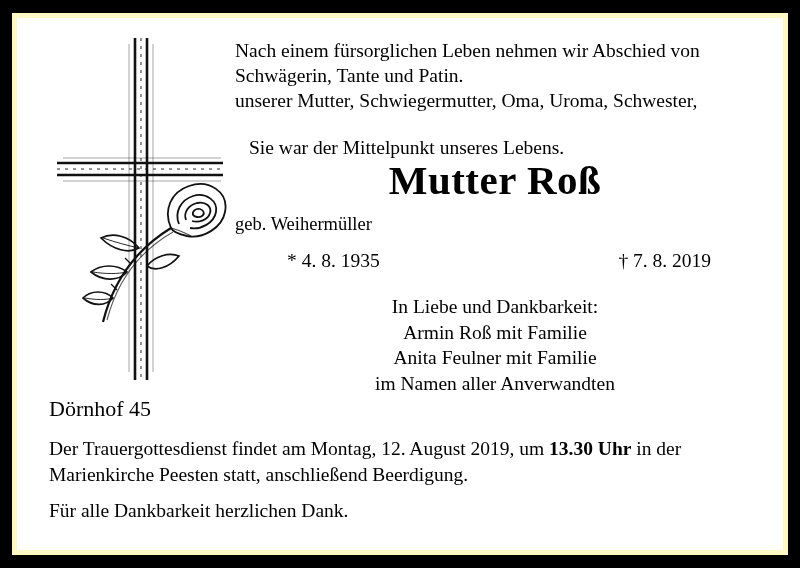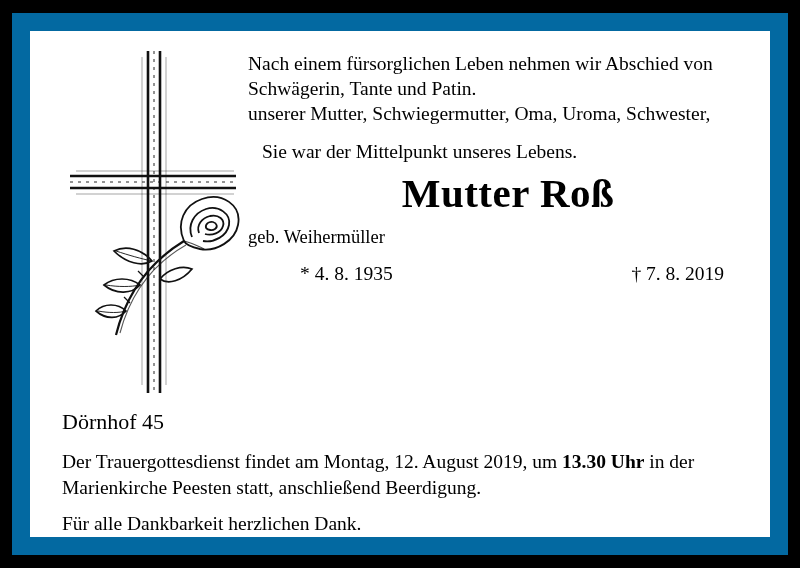--- a/index.html
+++ b/index.html
@@ -13,26 +13,26 @@
     font-family: "Liberation Serif", serif;
     color: #000000;
     overflow: hidden;
   }
 
   .obituary {
     position: relative;
     box-sizing: border-box;
     width: 800px;
     height: 568px;
-    background: #0369a1;
+    background: #fef9c3;
     border-top: 13px solid #000000;
     border-bottom: 13px solid #000000;
     border-left: 12px solid #000000;
     border-right: 12px solid #000000;
-    padding: 18px;
+    padding: 5px;
   }
 
   .inner {
     position: relative;
     width: 100%;
     height: 100%;
     background: #ffffff;
   }
 
   
@@ -48,21 +48,21 @@
   .intro {
     position: absolute;
     left: 218px;
     top: 20px;
     width: 520px;
     font-size: 19.5px;
     line-height: 25px;
     text-align: left;
   }
   .intro p { margin: 0; }
-  .intro .indent { margin-top: 13px; text-indent: 14px; }
+  .intro .indent { margin-top: 22px; text-indent: 14px; }
 
   .name {
     position: absolute;
     left: 218px;
     top: 138px;
     width: 520px;
     text-align: center;
     font-size: 41px;
     font-weight: bold;
     letter-spacing: 0.5px;
@@ -190,20 +190,26 @@
     <div class="name">Mutter Roß</div>
     <div class="maiden">geb. Weihermüller</div>
 
     <div class="dates">
       <div class="row">
         <span>* 4. 8. 1935</span>
         <span>† 7. 8. 2019</span>
       </div>
     </div>
 
+    <div class="family">
+      <div>In Liebe und Dankbarkeit:</div>
+      <div>Armin Roß mit Familie</div>
+      <div>Anita Feulner mit Familie</div>
+      <div>im Namen aller Anverwandten</div>
+    </div>
 
     <div class="address">Dörnhof 45</div>
 
     <div class="service">
       <span>Der Trauergottesdienst findet am Montag, 12. August 2019, um </span><b>13.30 Uhr</b><span> in der</span><br>
       <span>Marienkirche Peesten statt, anschließend Beerdigung.</span>
     </div>
 
     <div class="thanks">Für alle Dankbarkeit herzlichen Dank.</div>
 

